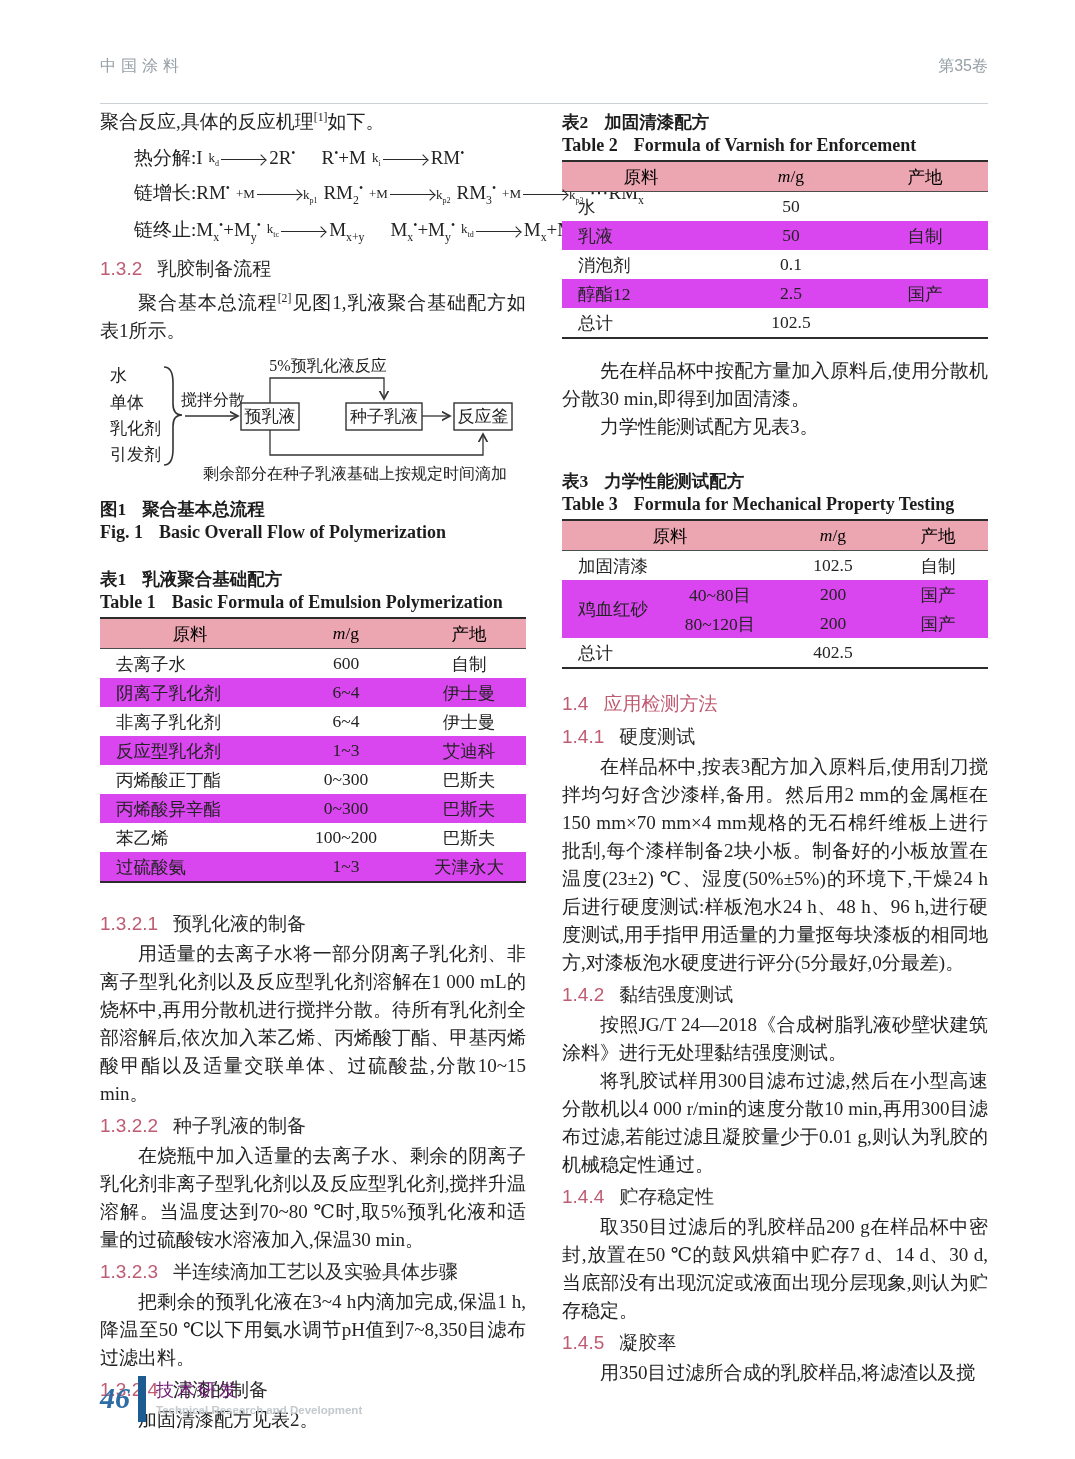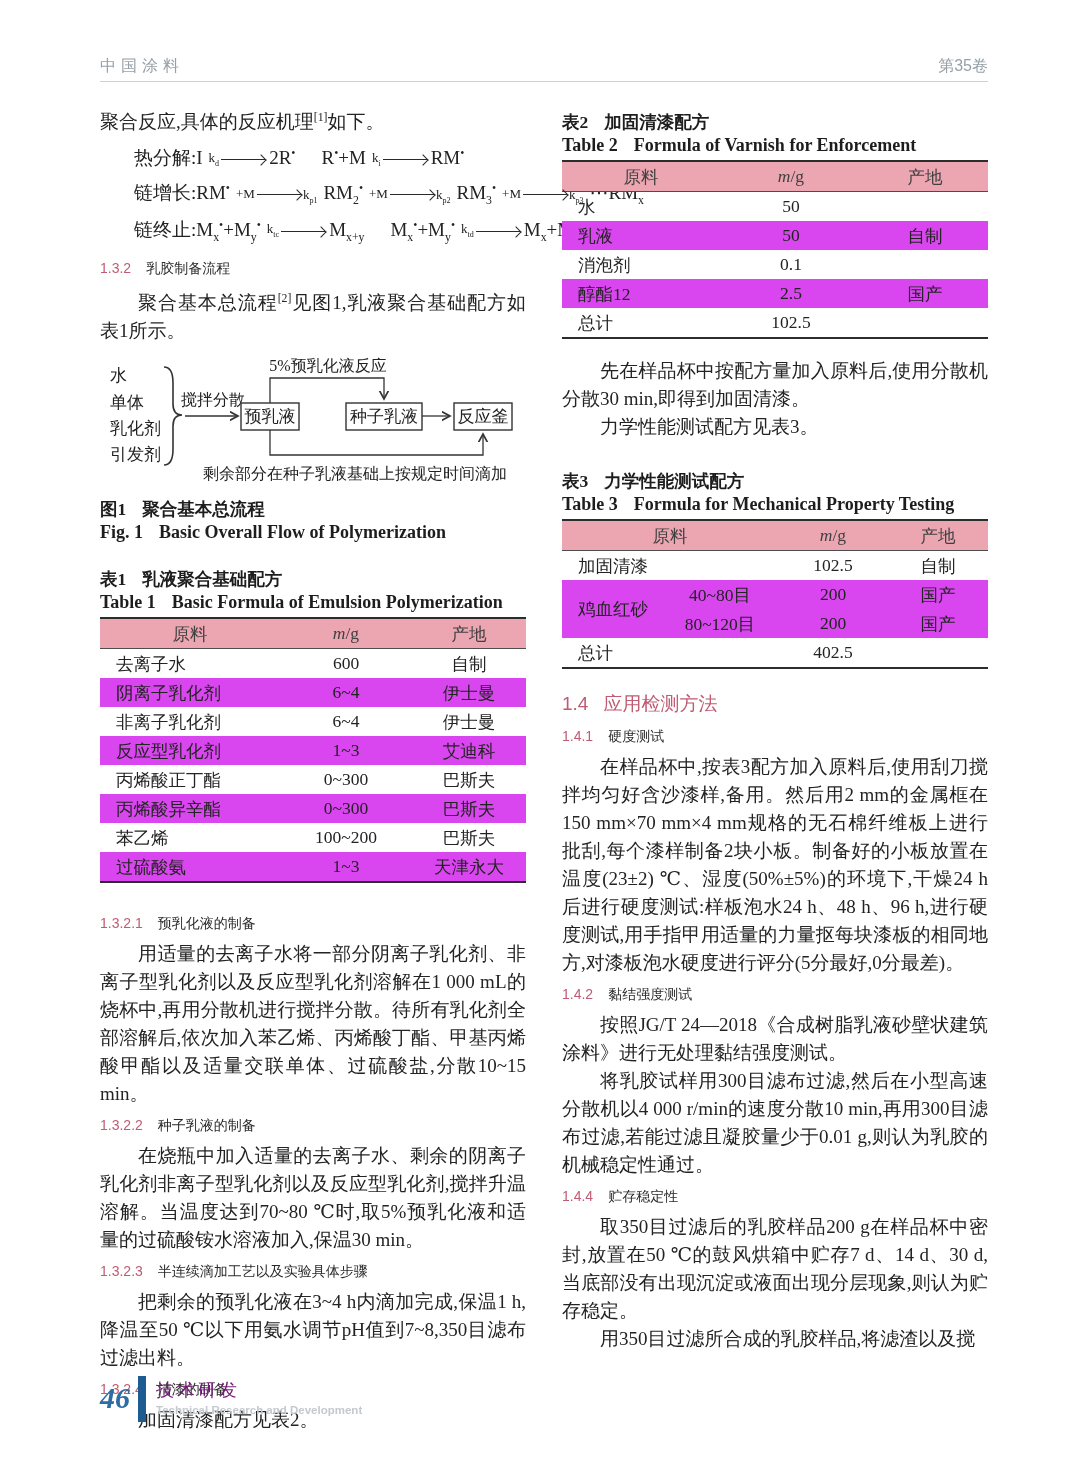--- a/index.html
+++ b/index.html
@@ -1,32 +1,32 @@
 <!DOCTYPE html>
 <html><head>
 <meta charset="utf-8">
 <style>
   html,body{margin:0;padding:0;background:#e9e9e9;}
   .page{position:relative;width:1075px;height:1459px;background:#ffffff;margin:0 auto;
         font-family:"Liberation Serif","DejaVu Serif",serif;color:#232323;overflow:hidden;}
 
   
   .runhead{position:absolute;top:56px;left:100px;width:888px;display:flex;justify-content:space-between;
-           align-items:flex-end;border-bottom:1px solid #ccd1d5;padding-bottom:4px;
+           align-items:flex-end;border-bottom:1px solid #ccd1d5;padding-bottom:26px;
            font-family:"Liberation Sans","DejaVu Sans",sans-serif;font-size:16px;color:#96a0a7;}
   .runhead .jname{letter-spacing:5px;}
 
   
   .columns{position:absolute;top:104px;left:100px;width:888px;display:flex;gap:36px;}
   .col{width:426px;}
 
   .para{font-size:19px;line-height:28px;text-align:justify;margin:0;text-indent:2em;}
   .para.noind{text-indent:0;}
 
-  .h3{font-size:14px;line-height:29px;margin:3px 0 2px 0;}
+  .h3{font-size:19px;line-height:29px;margin:3px 0 2px 0;}
   .h3 .num{color:#bf5b72;font-family:"Liberation Sans","DejaVu Sans",sans-serif;margin-right:15px;}
   .h3 .ttl{color:#2b2b2b;}
   .h2{font-size:19px;line-height:30px;margin:10px 0 2px 0;}
   .h2 .num{color:#bf5b72;font-family:"Liberation Sans","DejaVu Sans",sans-serif;margin-right:15px;text-align:right;}
   .h2 .ttl{color:#bf5b72;}
 
   
   .eqline{font-size:19px;margin:9px 0 9px 34px;white-space:nowrap;}
   .rxa{display:inline-flex;flex-direction:row;align-items:center;vertical-align:middle;
        margin:0 4px;line-height:1;font-size:13px;}
@@ -40,21 +40,21 @@
 
   
   .tcap{text-align:left;font-size:17.5px;font-weight:bold;margin:1px 0;color:#1d1d1d;}
   .tcap .capgap{display:inline-block;width:16px;}
   .tcap-en{font-size:18px;}
 
   
   .datatable{width:100%;border-collapse:collapse;border-top:2px solid #2c2c2c;border-bottom:2px solid #2c2c2c;
              font-size:17.5px;margin-top:4px;}
   .datatable th{background:#eca6b2;font-weight:normal;padding:2px 6px;height:25px;
-                border-bottom:1.2px solid #4d4d4d;color:#404040;}
+                border-bottom:1.2px solid #4d4d4d;color:#000000;}
   .datatable td{padding:2px 6px;height:25px;}
   .datatable tr.pink{background:#d946ef;}
   .datatable .c{text-align:center;}
   .datatable .l{text-align:left;padding-left:16px;}
 
   
   .figwrap{margin:10px 0 2px 0;}
 
   
   .footer{position:absolute;left:100px;top:1376px;display:flex;align-items:flex-start;}
@@ -344,20 +344,23 @@
       </div>
       <p class="para">按照JG/T 24—2018《合成树脂乳液砂壁状建筑涂料》进行无处理黏结强度测试。</p>
 
       <p class="para">将乳胶试样用300目滤布过滤,然后在小型高速分散机以4 000 r/min的速度分散10 min,再用300目滤布过滤,若能过滤且凝胶量少于0.01 g,则认为乳胶的机械稳定性通过。</p>
 
       <div class="h3">
         <span class="num">1.4.4</span><span class="ttl">贮存稳定性</span>
       </div>
       <p class="para">取350目过滤后的乳胶样品200 g在样品杯中密封,放置在50 ℃的鼓风烘箱中贮存7 d、14 d、30 d,当底部没有出现沉淀或液面出现分层现象,则认为贮存稳定。</p>
 
+      <div class="h3">
+        <span class="num">1.4.5</span><span class="ttl">凝胶率</span>
+      </div>
       <p class="para">用350目过滤所合成的乳胶样品,将滤渣以及搅</p>
     </div>
   </div>
 
   <div class="footer">
     <span class="pgno">46</span>
     <span class="bar"></span>
     <span>
       <div class="sec-cn">技术研发</div>
       <div class="sec-en">Technical Research and Development</div>

